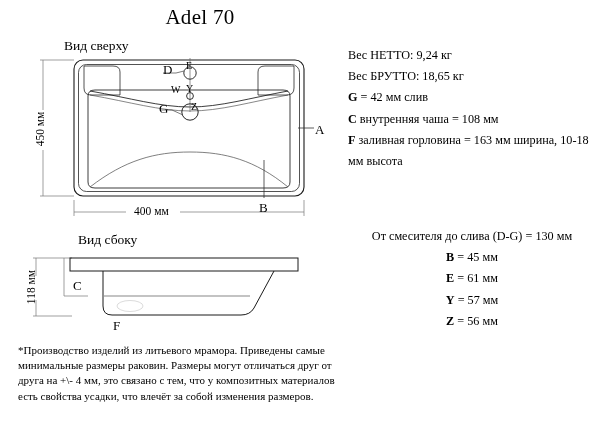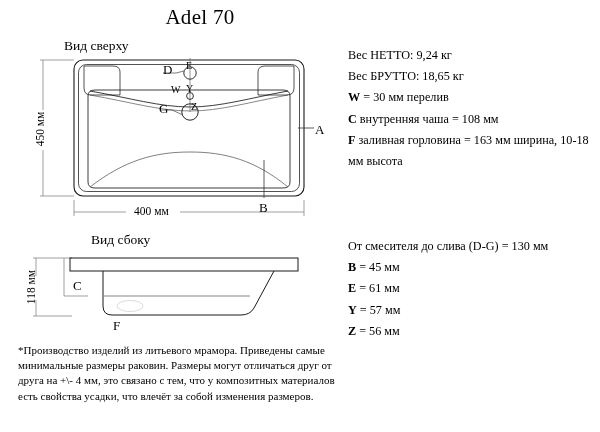--- a/index.html
+++ b/index.html
@@ -33,21 +33,21 @@
     letter-spacing: 0.3px;
   }
 
   
   .view-heading {
     position: absolute;
     font-size: 13.5px;
     white-space: nowrap;
   }
   #heading-top { left: 64px; top: 38px; }
-  #heading-side { left: 91px; top: 232px; font-family: Liberation Serif, serif; }
+  #heading-side { left: 78px; top: 232px; font-family: Liberation Serif, serif; }
 
   
   #drawing {
     position: absolute;
     left: 0;
     top: 0;
   }
 
   
   .dim-label {
@@ -91,24 +91,25 @@
   }
   .spec-line {
     white-space: normal;
   }
   .spec-line b {
     font-weight: bold;
   }
   #spec-group-2 {
     position: absolute;
     left: 348px;
-    top: 236px;
+    top: 226px;
     width: 248px;
     font-size: 12.2px;
     line-height: 21.2px;
+    text-align: center;
   }
 
   
   #footnote {
     position: absolute;
     left: 18px;
     top: 343px;
     width: 318px;
     font-size: 11px;
     line-height: 15.2px;
@@ -216,21 +217,21 @@
   <div class="part-label small" id="label-E">E</div>
   <div class="part-label" id="label-F">F</div>
   <div class="part-label" id="label-G">G</div>
   <div class="part-label small" id="label-W">W</div>
   <div class="part-label small" id="label-Y">Y</div>
   <div class="part-label small" id="label-Z">Z</div>
 
   <div id="spec-panel">
     <div class="spec-line">Вес НЕТТО: 9,24 кг</div>
     <div class="spec-line">Вес БРУТТО: 18,65 кг</div>
-    <div class="spec-line"><b>W</b> = 30 мм перелив</div>
+    <div class="spec-line"><b>G</b> = 42 мм слив</div>
     <div class="spec-line"><b>C</b> внутренняя чаша = 108 мм</div>
     <div class="spec-line"><b>F</b> заливная горловина = 163 мм ширина, 10-18 мм высота</div>
   </div>
 
   <div id="spec-group-2">
     <div class="spec-line">От смесителя до слива (D-G) = 130 мм</div>
     <div class="spec-line"><b>B</b> = 45 мм</div>
     <div class="spec-line"><b>E</b> = 61 мм</div>
     <div class="spec-line"><b>Y</b> = 57 мм</div>
     <div class="spec-line"><b>Z</b> = 56 мм</div>

